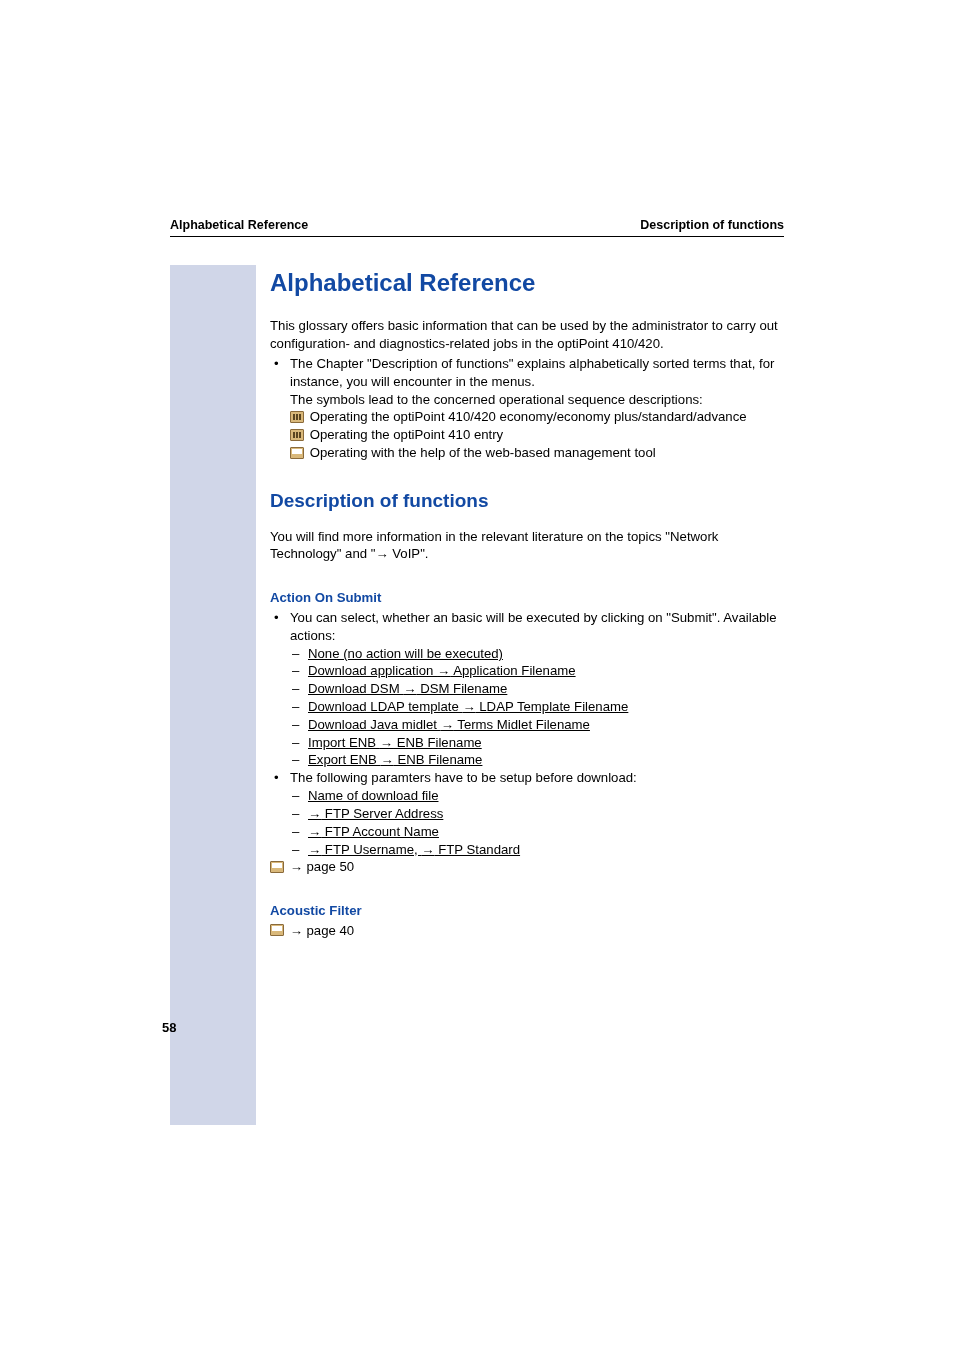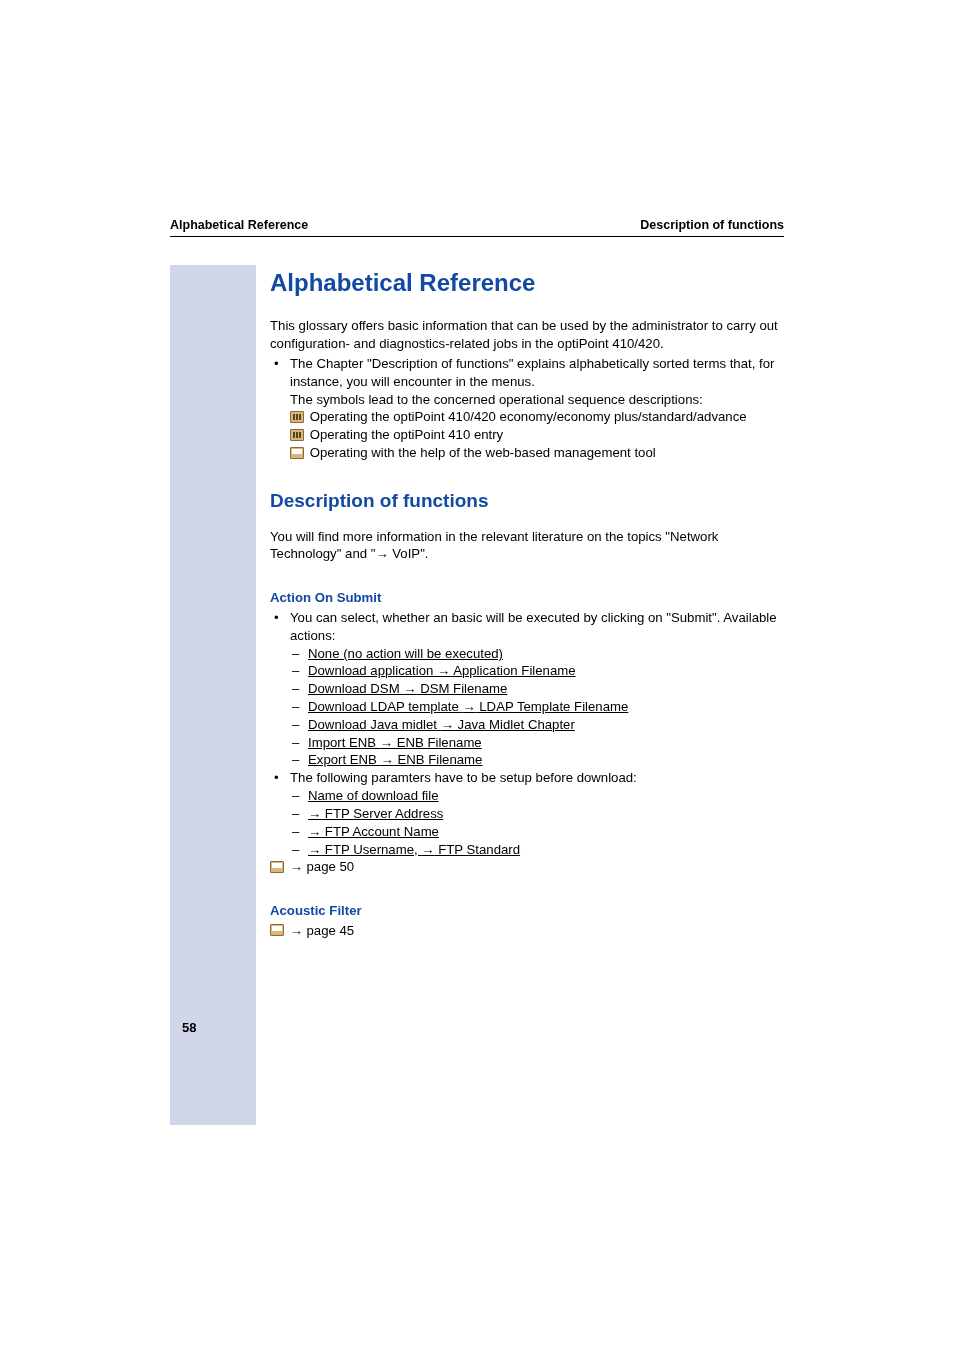--- a/index.html
+++ b/index.html
@@ -129,25 +129,24 @@
   .icon-web::after {
     content: "";
     position: absolute;
     left: 1px; top: 1px; right: 1px; bottom: 4px;
     background: #fff;
   }
   .page-ref {
   }
   .page-number {
     position: absolute;
-    left: 170px;
+    left: 162px;
     bottom: 90px;
     font-weight: bold;
     font-size: 13px;
-    padding-left: 12px;
   }
 </style>
 </head>
 <body>
 
 <div class="page">
   <div class="header-row">
     <span>Alphabetical Reference</span>
     <span>Description of functions</span>
   </div>
@@ -179,21 +178,21 @@
       <div class="blue-sub">Action On Submit</div>
 
       <ul class="bullets">
         <li>
           <span>You can select, whether an basic will be executed by clicking on "Sub</span><span>mit". Available actions:</span>
           <ul class="dashes">
             <li><span>None (no action will be executed)</span></li>
             <li><span>Download application </span><span class="arrow">→</span><span> Application Filename</span></li>
             <li><span>Download DSM </span><span class="arrow">→</span><span> DSM Filename</span></li>
             <li><span>Download LDAP template </span><span class="arrow">→</span><span> LDAP Template Filename</span></li>
-            <li><span>Download Java midlet </span><span class="arrow">→</span><span> Java Midlet Chapter</span></li>
+            <li><span>Download Java midlet </span><span class="arrow">→</span><span> Terms Midlet Filename</span></li>
             <li><span>Import ENB </span><span class="arrow">→</span><span> ENB Filename</span></li>
             <li><span>Export ENB </span><span class="arrow">→</span><span> ENB Filename</span></li>
           </ul>
         </li>
         <li>
           <span>The following paramters have to be setup before download:</span>
           <ul class="dashes">
             <li><span>Name of download file</span></li>
             <li><span class="arrow">→</span><span> FTP Server Address</span></li>
             <li><span class="arrow">→</span><span> FTP Account Name</span></li>
@@ -205,20 +204,20 @@
       <p class="page-ref">
         <span class="icon-box icon-web"></span>
         <span class="arrow">→</span><span> page 50</span>
       </p>
 
       <div class="blue-sub">Acoustic Filter</div>
 
 
       <p class="page-ref">
         <span class="icon-box icon-web"></span>
-        <span class="arrow">→</span><span> page 45</span>
+        <span class="arrow">→</span><span> page 40</span>
       </p>
 
     </div>
   </div>
 
   <div class="page-number">58</div>
 </div>
 
 </body></html>

